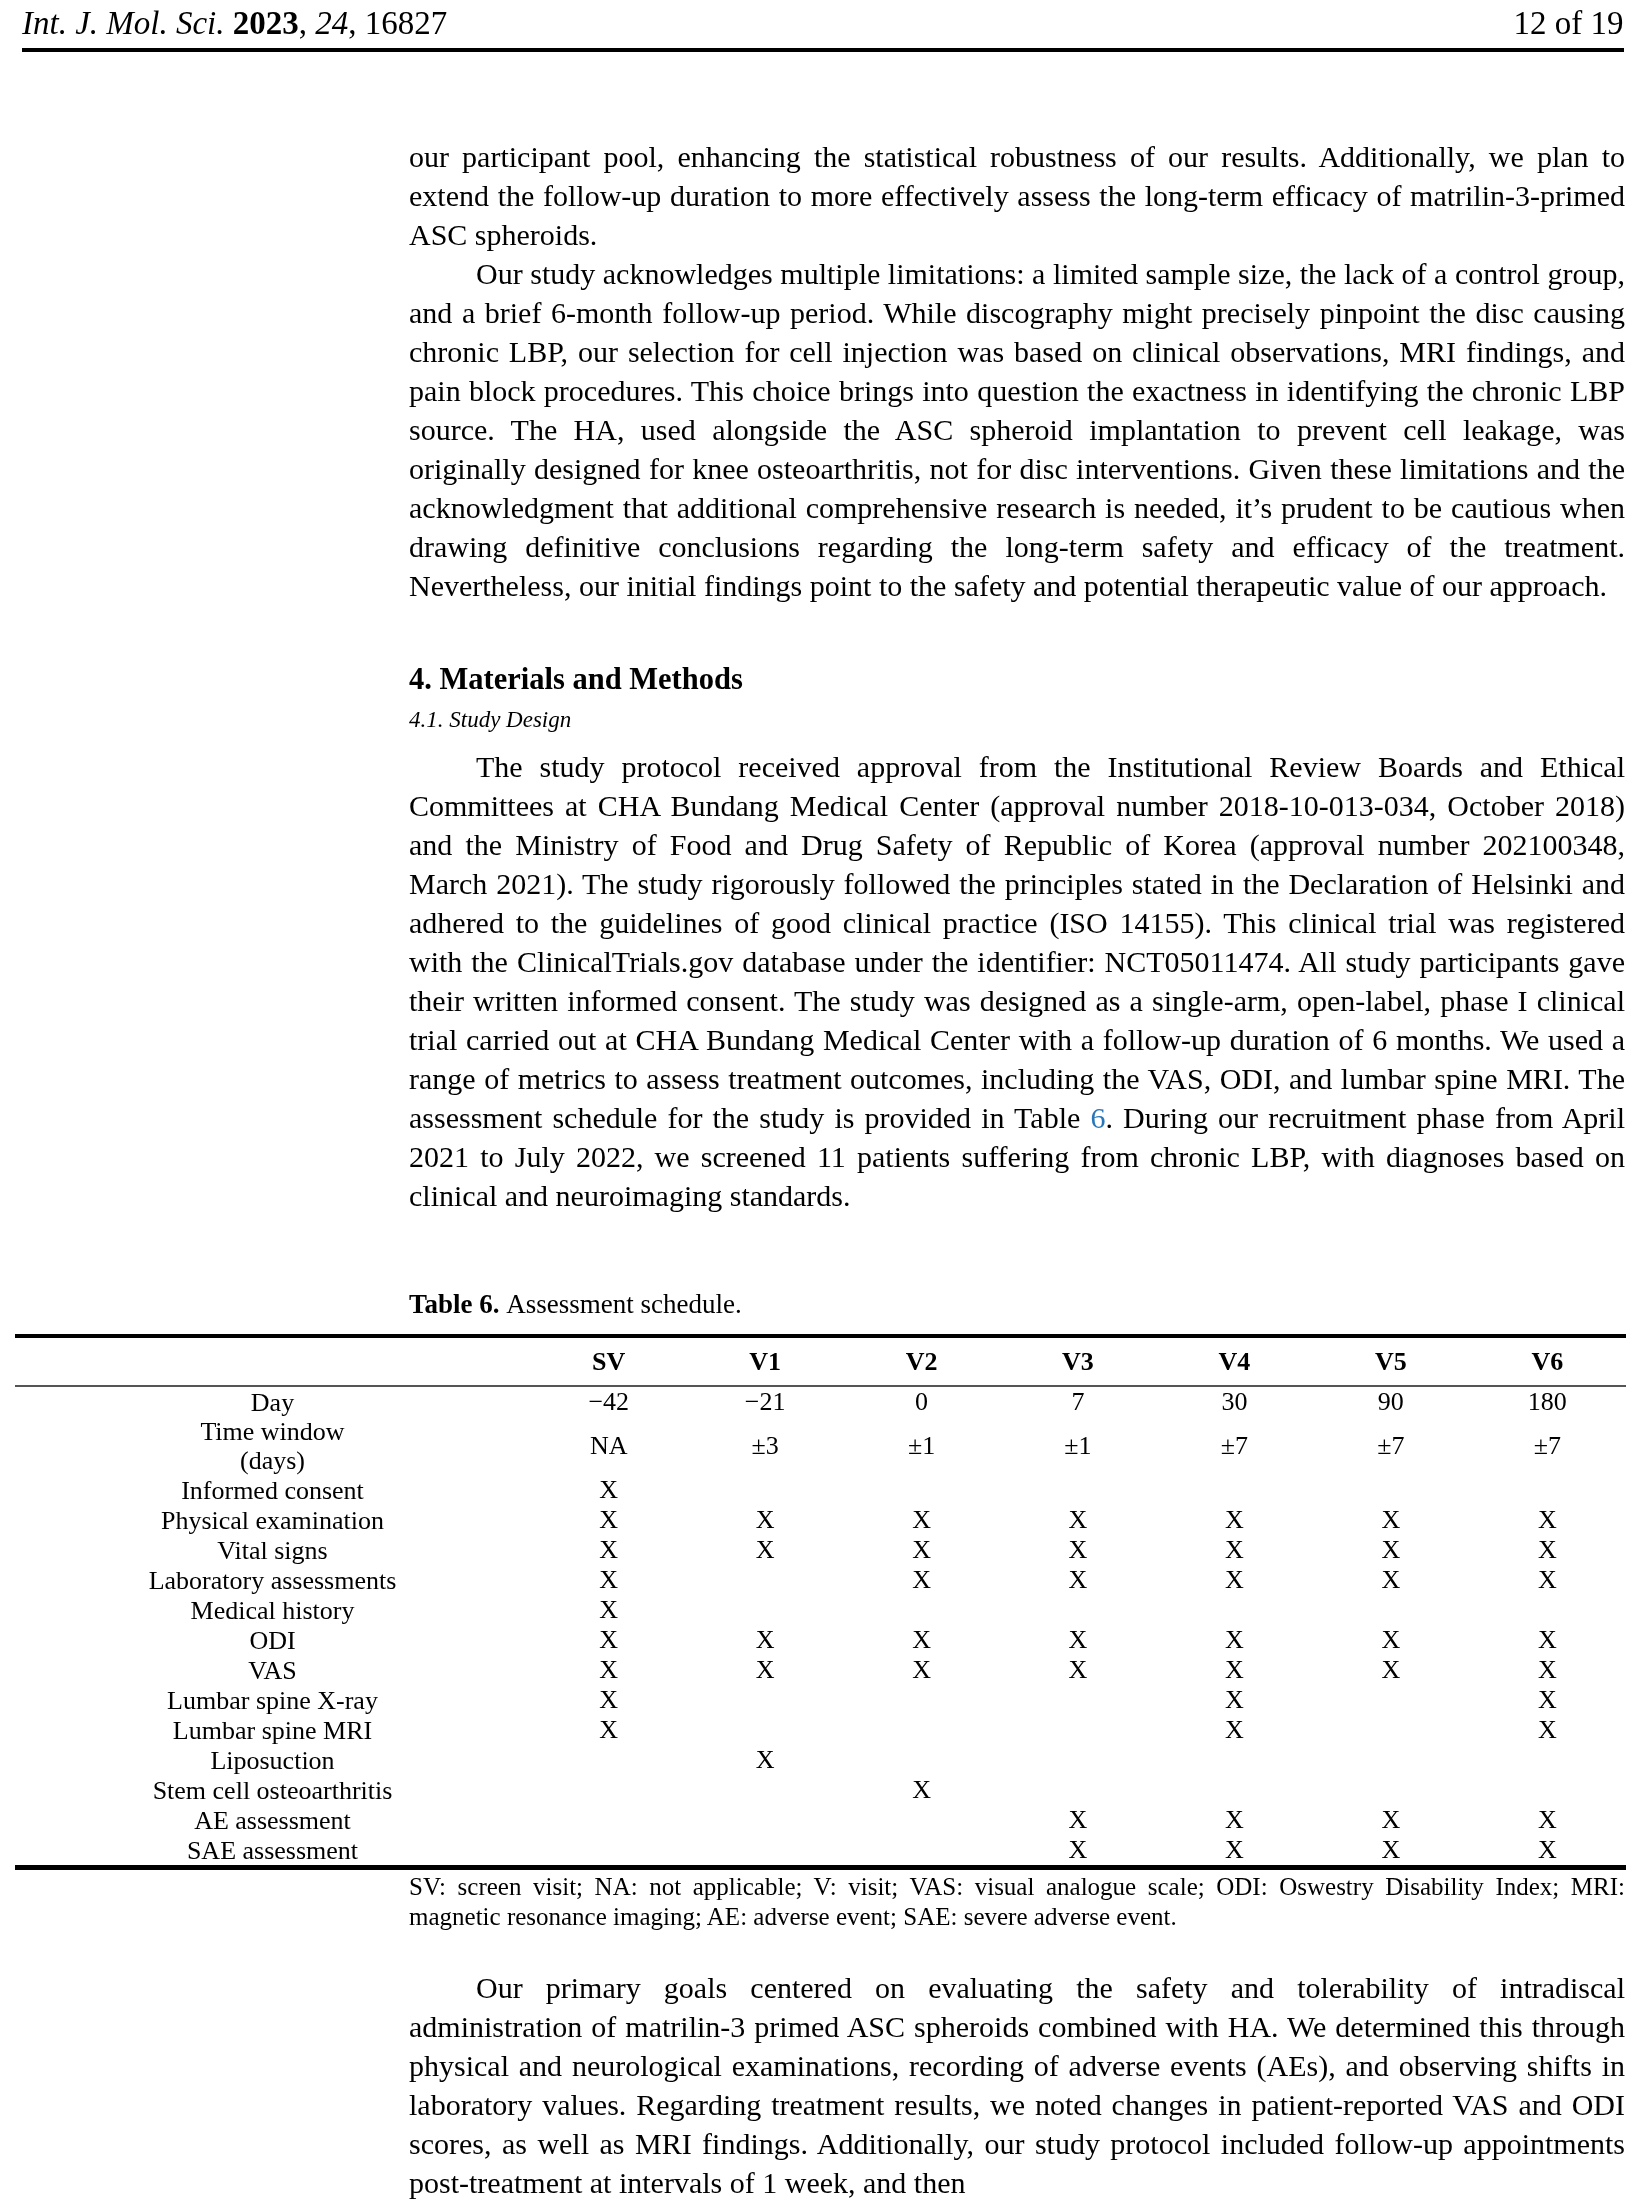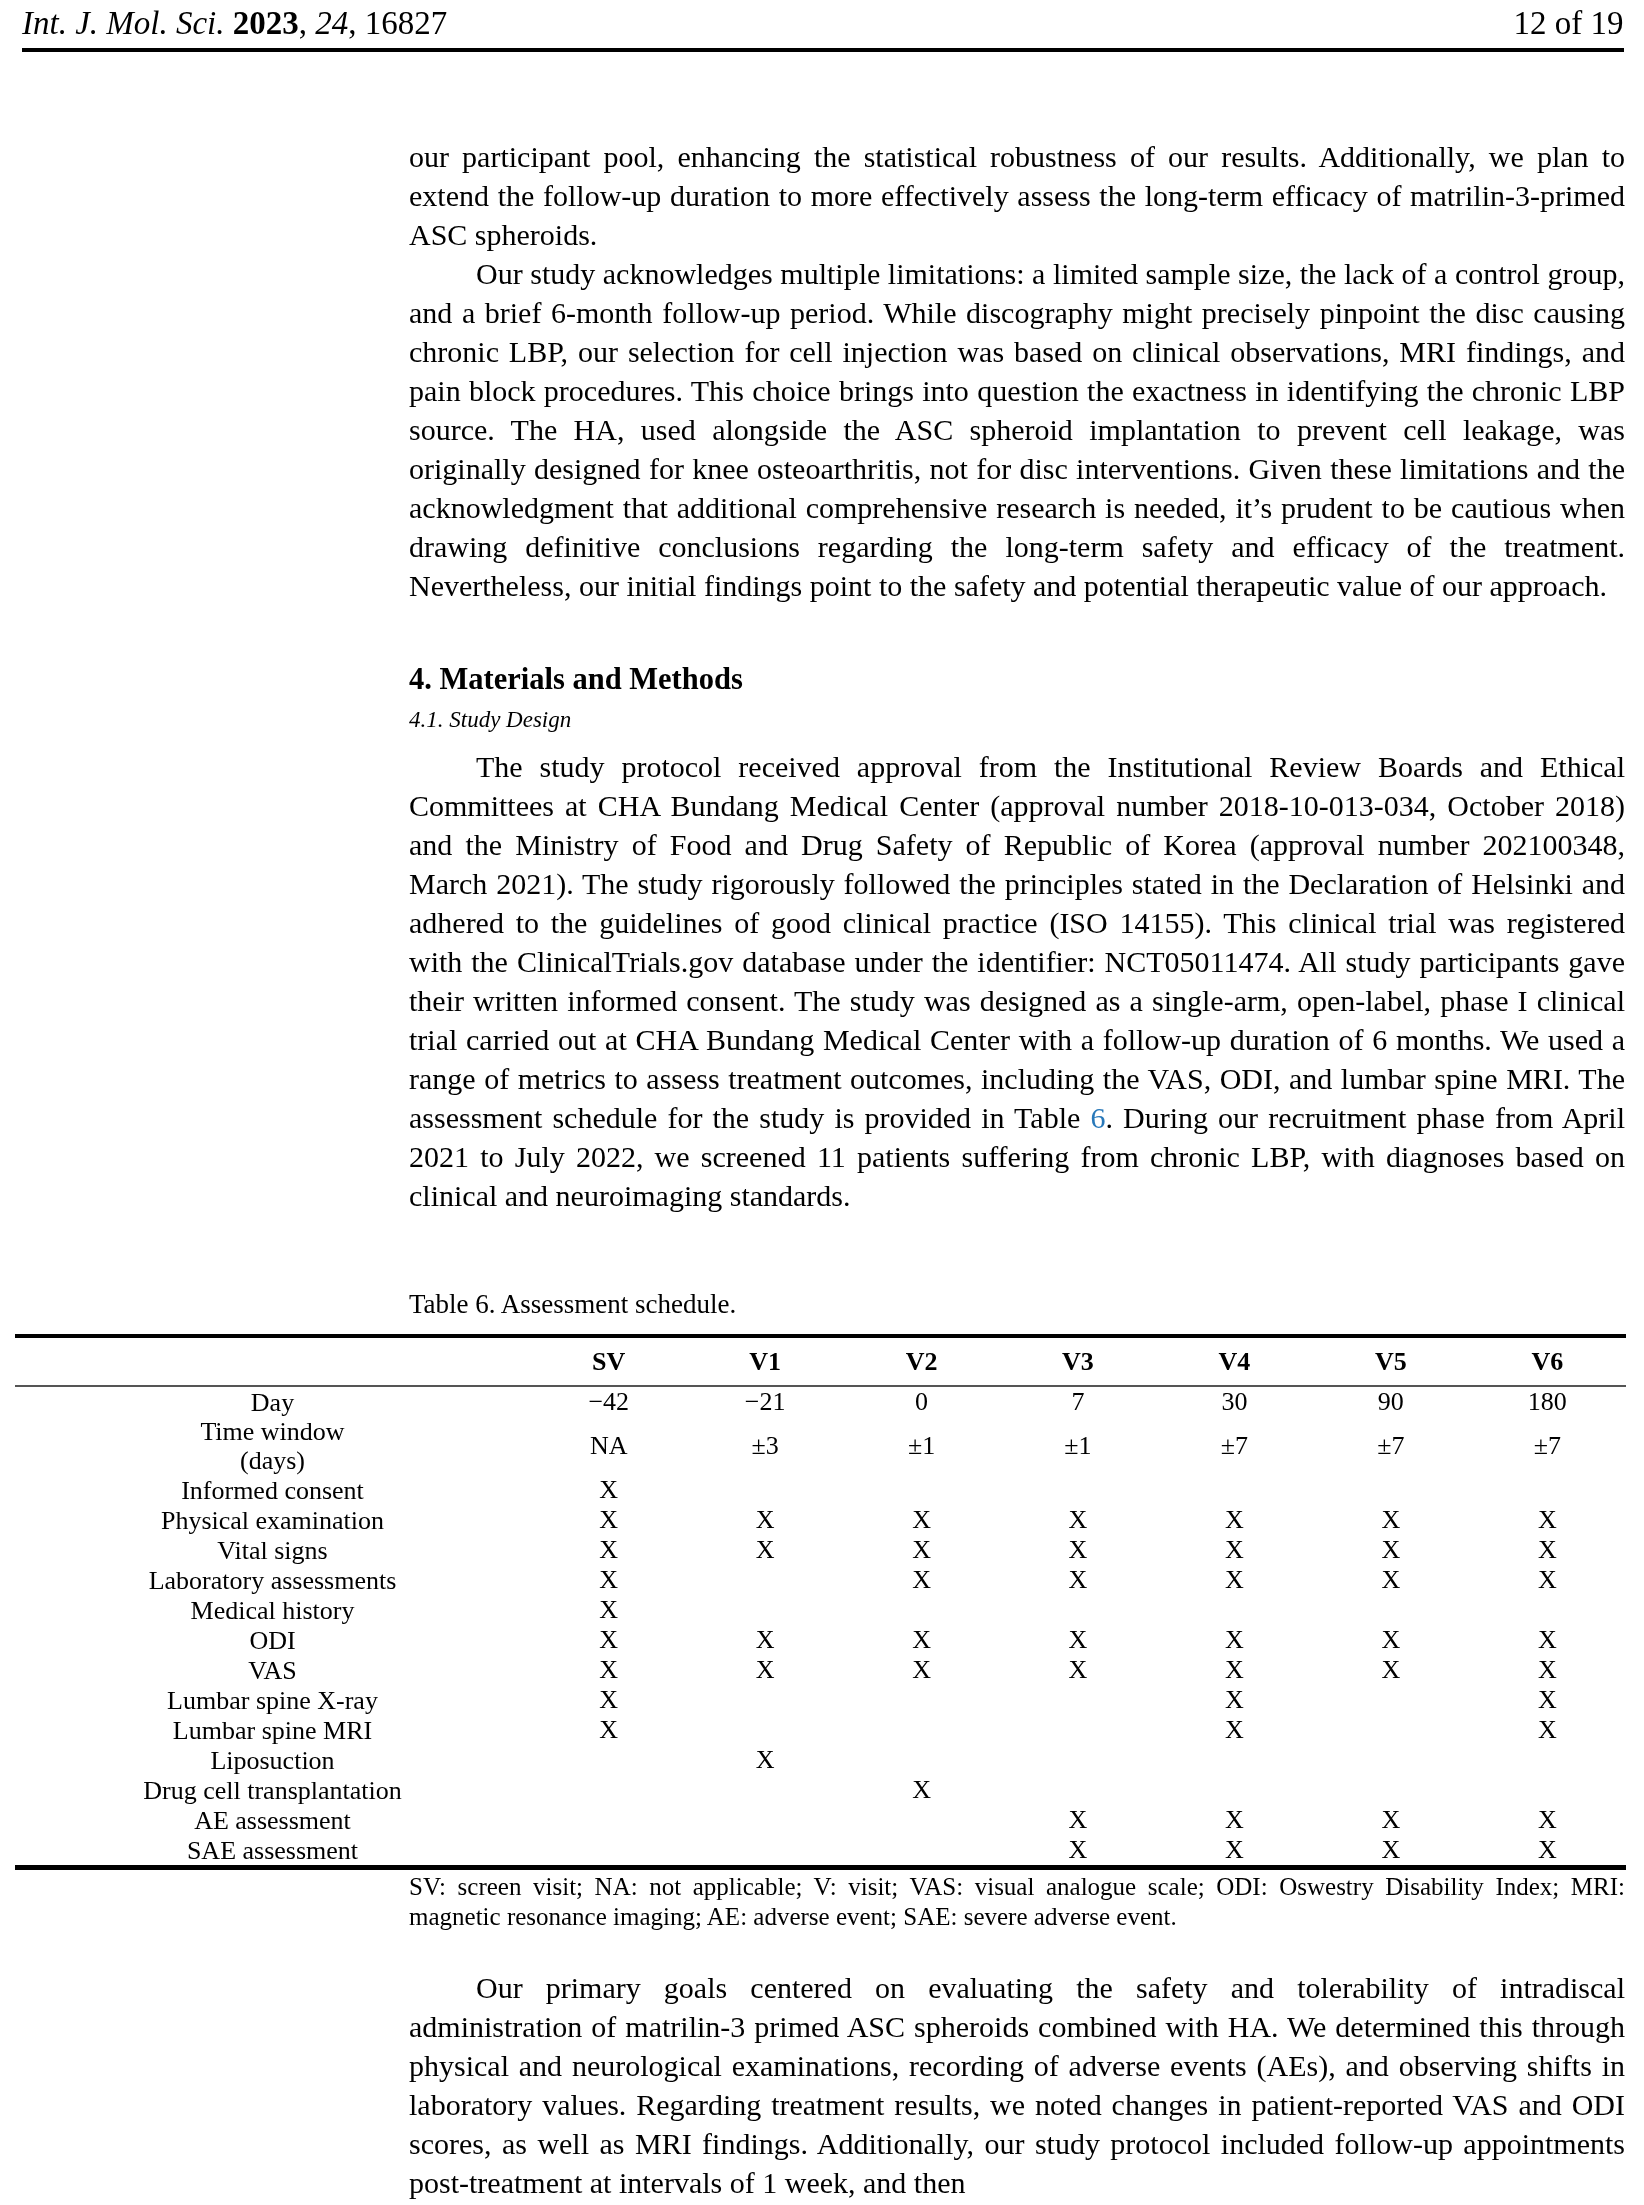--- a/index.html
+++ b/index.html
@@ -48,21 +48,21 @@
   }
   .subsec {
     position: absolute; left: 409px; top: 700px; margin: 0;
     font-size: 23px; line-height: 39px; font-weight: normal; font-style: italic;
   }
   .xref { color: #2878b9; text-decoration: none; cursor: pointer; }
   .caption {
     position: absolute; left: 409px; top: 1289px;
     font-size: 27px; line-height: 30.5px;
   }
-  .cap-label { font-weight: normal; text-align: center; }
+  .cap-label { font-weight: bold; text-align: center; }
   .t6 {
     position: absolute; left: 14.5px; top: 1334px;
     width: 1611px;
     border-collapse: collapse;
     font-size: 26px;
     border-top: 4.4px solid #000;
     border-bottom: 5.1px solid #000;
     table-layout: fixed;
   }
   .t6 th, .t6 td {
@@ -247,21 +247,21 @@
           <td class="rowlabel">Liposuction</td>
           <td></td>
           <td>X</td>
           <td></td>
           <td></td>
           <td></td>
           <td></td>
           <td></td>
         </tr>
         <tr>
-          <td class="rowlabel">Drug cell transplantation</td>
+          <td class="rowlabel">Stem cell osteoarthritis</td>
           <td></td>
           <td></td>
           <td>X</td>
           <td></td>
           <td></td>
           <td></td>
           <td></td>
         </tr>
         <tr>
           <td class="rowlabel">AE assessment</td>

